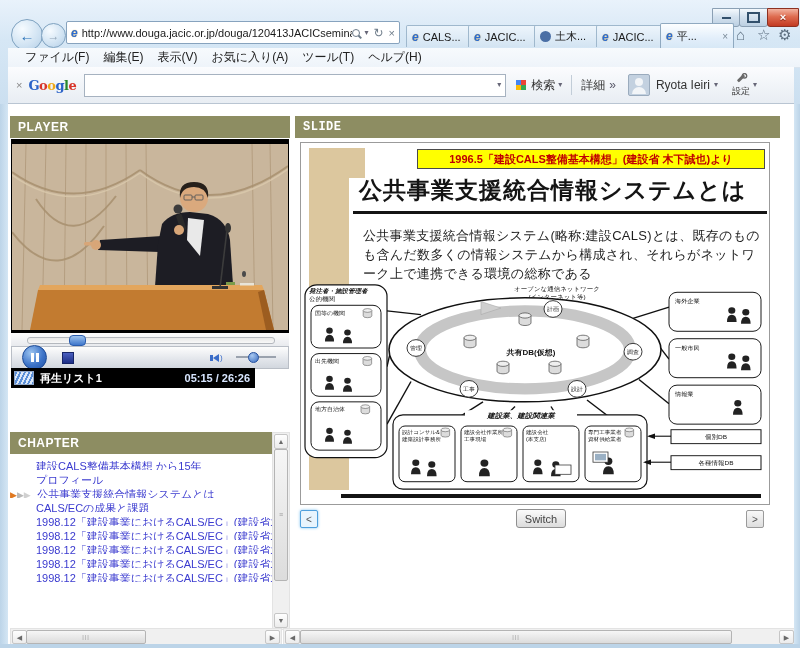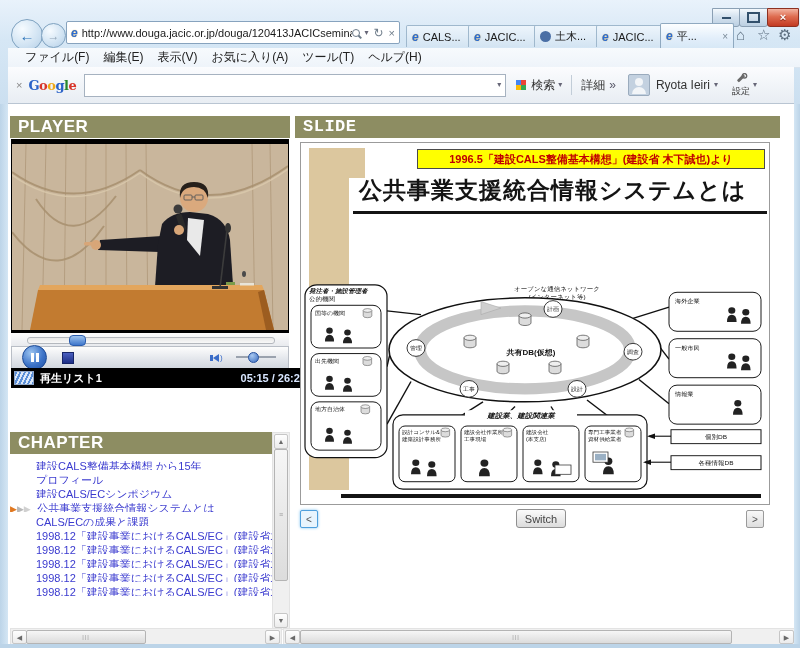--- a/index.html
+++ b/index.html
@@ -29,21 +29,21 @@
   .menubar span{padding:0 7px;}
   .gbar{background:linear-gradient(#fbfcfe,#e8edf3);border-bottom:1px solid #b9c5d2;display:flex;align-items:center;}
   .glogo{font-family:"DejaVu Serif",serif;font-weight:bold;font-size:13px;letter-spacing:-0.5px;}
   .ginput{background:#fff;border:1px solid #a6b2c0;height:21px;}
   .gsq{display:inline-block;width:10px;height:10px;position:relative;}
   .gsq i{position:absolute;width:5px;height:5px;}
   .caret{font-size:8px;color:#667;line-height:1;}
   .gtext{font-size:12px;color:#333;}
 
   
-  .olivehdr{background:#8d8d62;color:#fff;font-weight:bold;font-size:17px;letter-spacing:.5px;
+  .olivehdr{background:#8d8d62;color:#fff;font-weight:bold;font-size:12px;letter-spacing:.5px;
             line-height:22px;padding-left:8px;}
   .link{font-size:11px;color:#3a3acf;text-decoration:underline;cursor:pointer;}
   .ctrlbar{background:linear-gradient(#fdfdfd,#e4e7ec 55%,#d2d7de);border:1px solid #b9bec6;}
   .pausebtn{width:23px;height:23px;border-radius:50%;border:1px solid #1c4a96;
             background:radial-gradient(circle at 35% 30%,#9cc4f0,#3e74c8 55%,#1f4fa4);display:flex;align-items:center;justify-content:center;gap:2px;}
   .pausebtn i{display:block;width:3px;height:9px;background:#fff;}
   .stopbtn{width:10px;height:10px;background:linear-gradient(#4a5fc0,#1d2f86);border:1px solid #162568;}
   .statusbar{background:#000;color:#fff;display:flex;align-items:center;font-size:11px;font-weight:bold;}
   .plicon{width:18px;height:12px;border:1px solid #8fa6c8;
           background:repeating-linear-gradient(115deg,#5a8fd8 0 2px,#dce8f8 2px 4px);}
@@ -253,33 +253,32 @@
     <div class="stopbtn abs" style="left:50px;top:5px;"></div>
     <span class="abs" style="left:198px;top:6px;display:flex;align-items:center;">
       <span class="spkbox"></span>
         <span class="spk"></span>
       <span style="color:#3a6cc8;font-size:8px;margin-left:1px;">)</span>
       </span>
     <div class="abs" style="left:224px;top:9px;width:40px;height:2px;background:#9aa2ae;"></div>
     <div class="volthumb abs" style="left:236px;top:5px;"></div>
   </div>
 
-  <div class="abs statusbar" style="left:11px;top:368px;width:300px;height:20px;">
+  <div class="abs statusbar" style="left:11px;top:368px;width:244px;height:20px;">
     <span class="plicon" style="margin:0 6px 0 3px;"></span>
     <span>再生リスト1</span>
     <span style="flex:1;"></span>
     <span style="color:#d8e6ff;margin-right:5px;">05:15 / 26:26</span>
   </div>
 
   <div class="abs olivehdr" style="left:10px;top:432px;width:262px;height:22px;">CHAPTER</div>
 
   <div class="abs" style="left:10px;top:456px;width:262px;height:172px;overflow:hidden;">
     <div class="nowrap" style="padding-left:26px;height:14px;"><span class="link">建設CALS整備基本構想 から15年</span></div>
     <div class="nowrap" style="padding-left:26px;height:14px;"><span class="link">プロフィール</span></div>
-    <div class="nowrap" style="padding-left:26px;height:14px;"><span class="link">建設CALS/ECシンポジウム</span></div>
     <div class="nowrap" style="height:14px;">
       <span style="font-size:9px;color:#e07820;">▶</span><span style="font-size:9px;color:#b8b8b8;">▶</span><span style="font-size:9px;color:#d0d0d0;">▶</span>
       <span class="link" style="margin-left:2px;">公共事業支援統合情報システムとは</span></div>
     <div class="nowrap" style="padding-left:26px;height:14px;"><span class="link">CALS/ECの成果と課題</span></div>
     <div class="nowrap" style="padding-left:26px;height:14px;"><span class="link">1998.12「建設事業におけるCALS/EC」(建設省木下誠也)</span></div>
     <div class="nowrap" style="padding-left:26px;height:14px;"><span class="link">1998.12「建設事業におけるCALS/EC」(建設省木下誠也)</span></div>
     <div class="nowrap" style="padding-left:26px;height:14px;"><span class="link">1998.12「建設事業におけるCALS/EC」(建設省木下誠也)</span></div>
     <div class="nowrap" style="padding-left:26px;height:14px;"><span class="link">1998.12「建設事業におけるCALS/EC」(建設省木下誠也)</span></div>
     <div class="nowrap" style="padding-left:26px;height:14px;"><span class="link">1998.12「建設事業におけるCALS/EC」(建設省木下誠也)</span></div>
   </div>
@@ -304,20 +303,21 @@
 
   <div class="abs viewport" style="left:300px;top:142px;width:468px;height:361px;">
 
     <div class="abs" style="left:8px;top:5px;width:56px;height:30px;background:#dcc79e;"></div>
     <div class="abs" style="left:8px;top:5px;width:40px;height:342px;background:#dcc79e;"></div>
 
     <div class="abs note" style="left:116px;top:6px;width:346px;height:18px;">1996.5「建設CALS整備基本構想」(建設省 木下誠也)より</div>
 
     <div class="abs sheading nowrap" style="left:52px;top:32px;width:408px;">公共事業支援統合情報システムとは</div>
 
+    <div class="abs sbody" style="left:62px;top:84px;width:400px;">公共事業支援統合情報システム(略称:建設CALS)とは、既存のものも含んだ数多くの情報システムから構成され、それらがネットワーク上で連携できる環境の総称である</div>
 
     <svg class="abs" style="left:2px;top:140px;" width="464" height="208" viewBox="0 0 464 224" preserveAspectRatio="none">
       <defs>
         <g id="cyl">
             <path d="M0,3 L0,11 A6,2.8 0 0 0 12,11 L12,3" fill="#dcdcdc" stroke="#555" stroke-width="0.8"></path>
           <ellipse cx="6" cy="3" rx="6" ry="2.8" fill="#efefef" stroke="#555" stroke-width="0.8"></ellipse>
           </g>
         <g id="pp" fill="#222">
             <circle cx="3" cy="2.2" r="2.2"></circle>
             <path d="M0,10 Q0,5.2 3,5.2 Q6,5.2 6,10 Z"></path>

